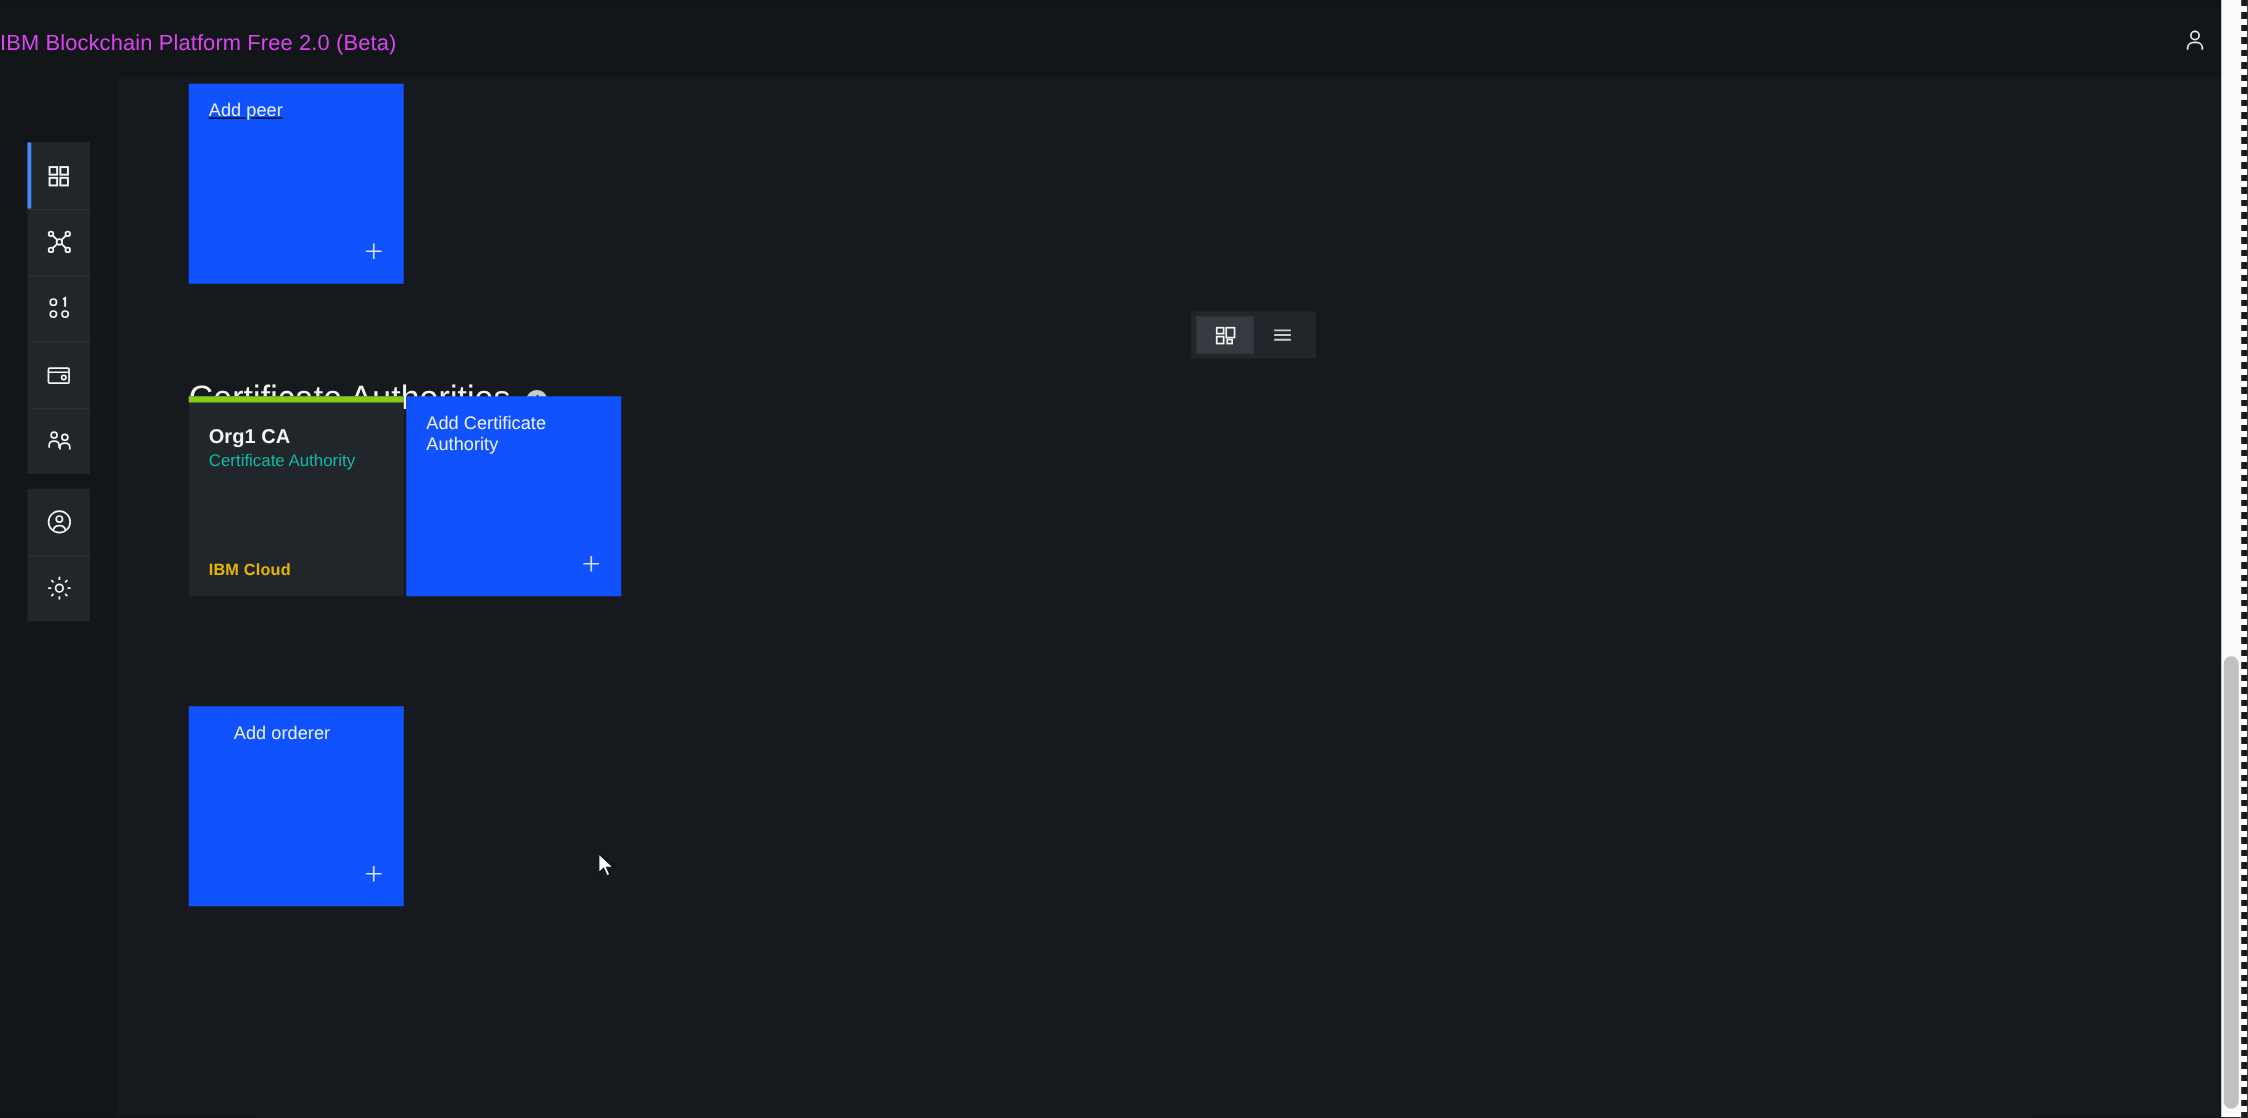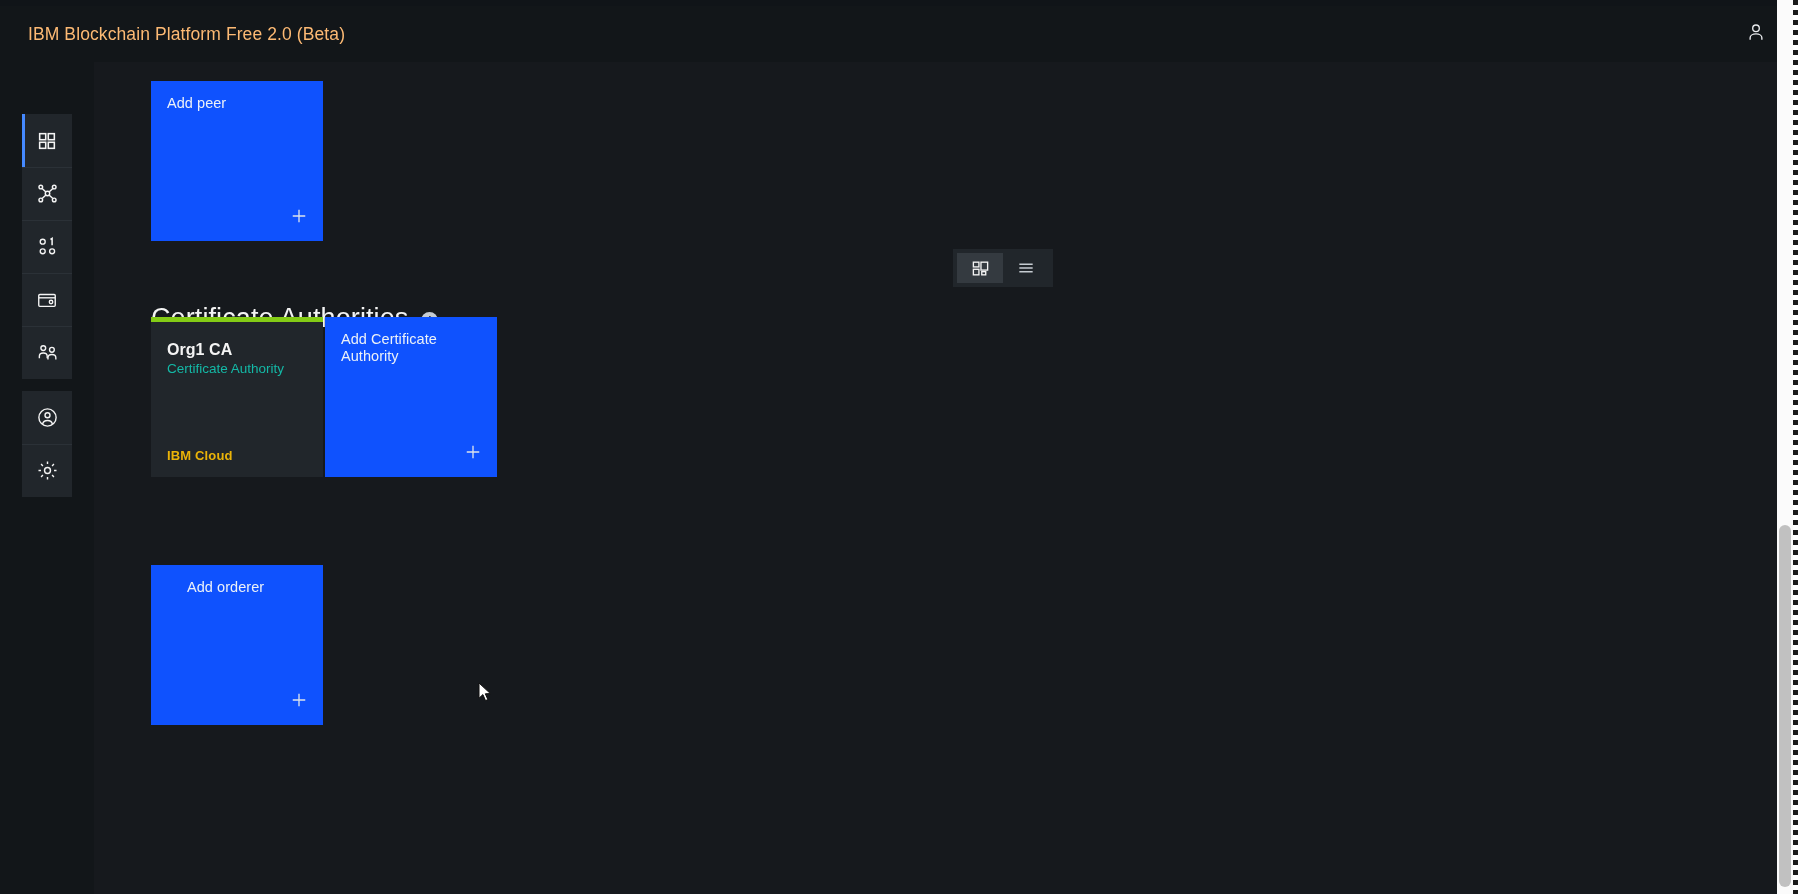--- a/index.html
+++ b/index.html
@@ -33,22 +33,21 @@
   .header {
     position: absolute;
     top: 6px; left: 0;
     width: 1798px;
     height: 56px;
     background: #121619;
     display: flex;
     align-items: center;
   }
   .header-title {
-    margin-left: 28px;
-    color: #fdba74;
+    color: #d946ef;
     font-size: 17.5px;
     font-weight: 400;
     letter-spacing: 0.1px;
     white-space: nowrap;
   }
   .header-spacer { flex: 1; }
   .header-user {
     width: 56px;
     height: 56px;
     display: flex;
@@ -349,21 +348,21 @@
           </span>
         </div>
 
       </div>
 
     </div>
   </div>
 
   <div class="content">
 
-    <div class="tile tile-add" style="left:57px; top:19px;">
+    <div class="tile tile-add" style="left:57px; top:5px;text-decoration:underline;">
       <div class="tile-title">Add peer</div>
       <span class="tile-plus">
         <svg width="20" height="20" viewBox="0 0 24 24" fill="none" stroke="#dde3ec" stroke-width="1.6">
           <path d="M12 4.5v15M4.5 12h15"></path>
         </svg>
       </span>
     </div>
 
     <div class="section-head" style="left:57px; top:241px;">
       <div class="section-title">Certificate Authorities</div>

